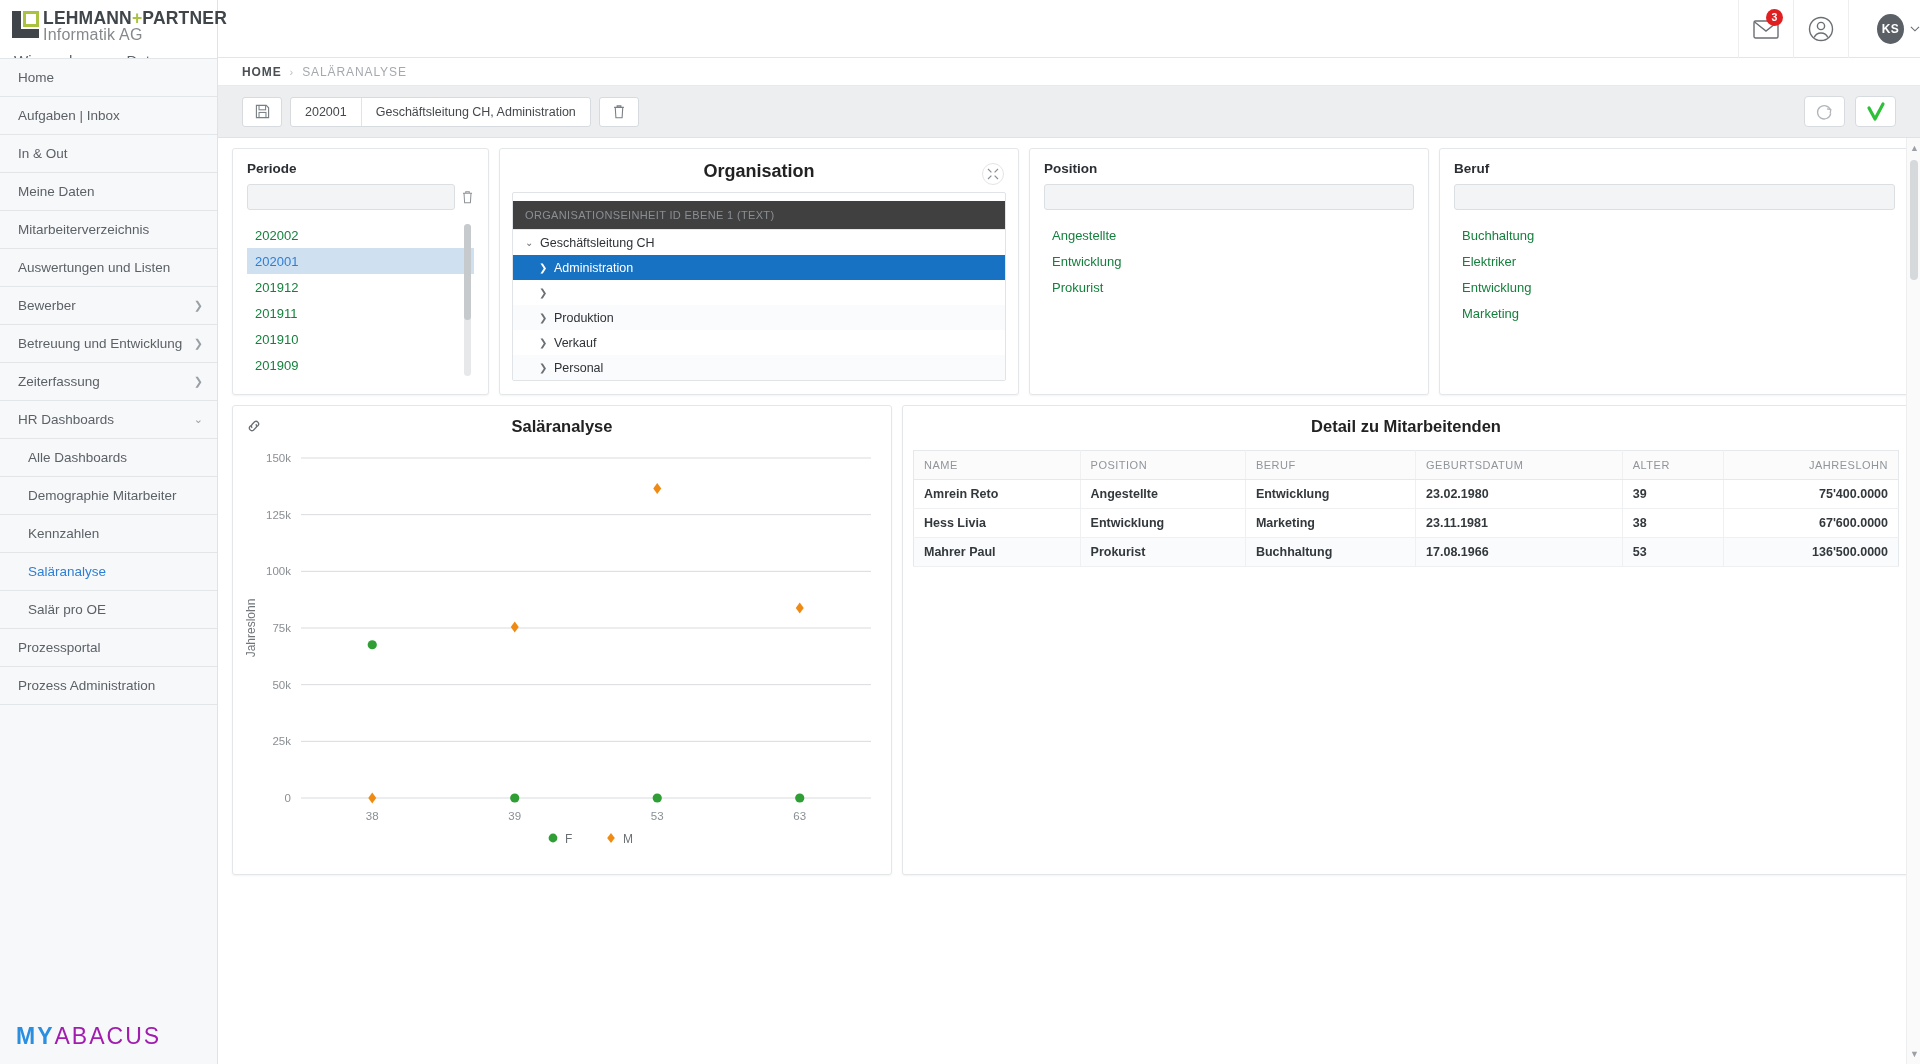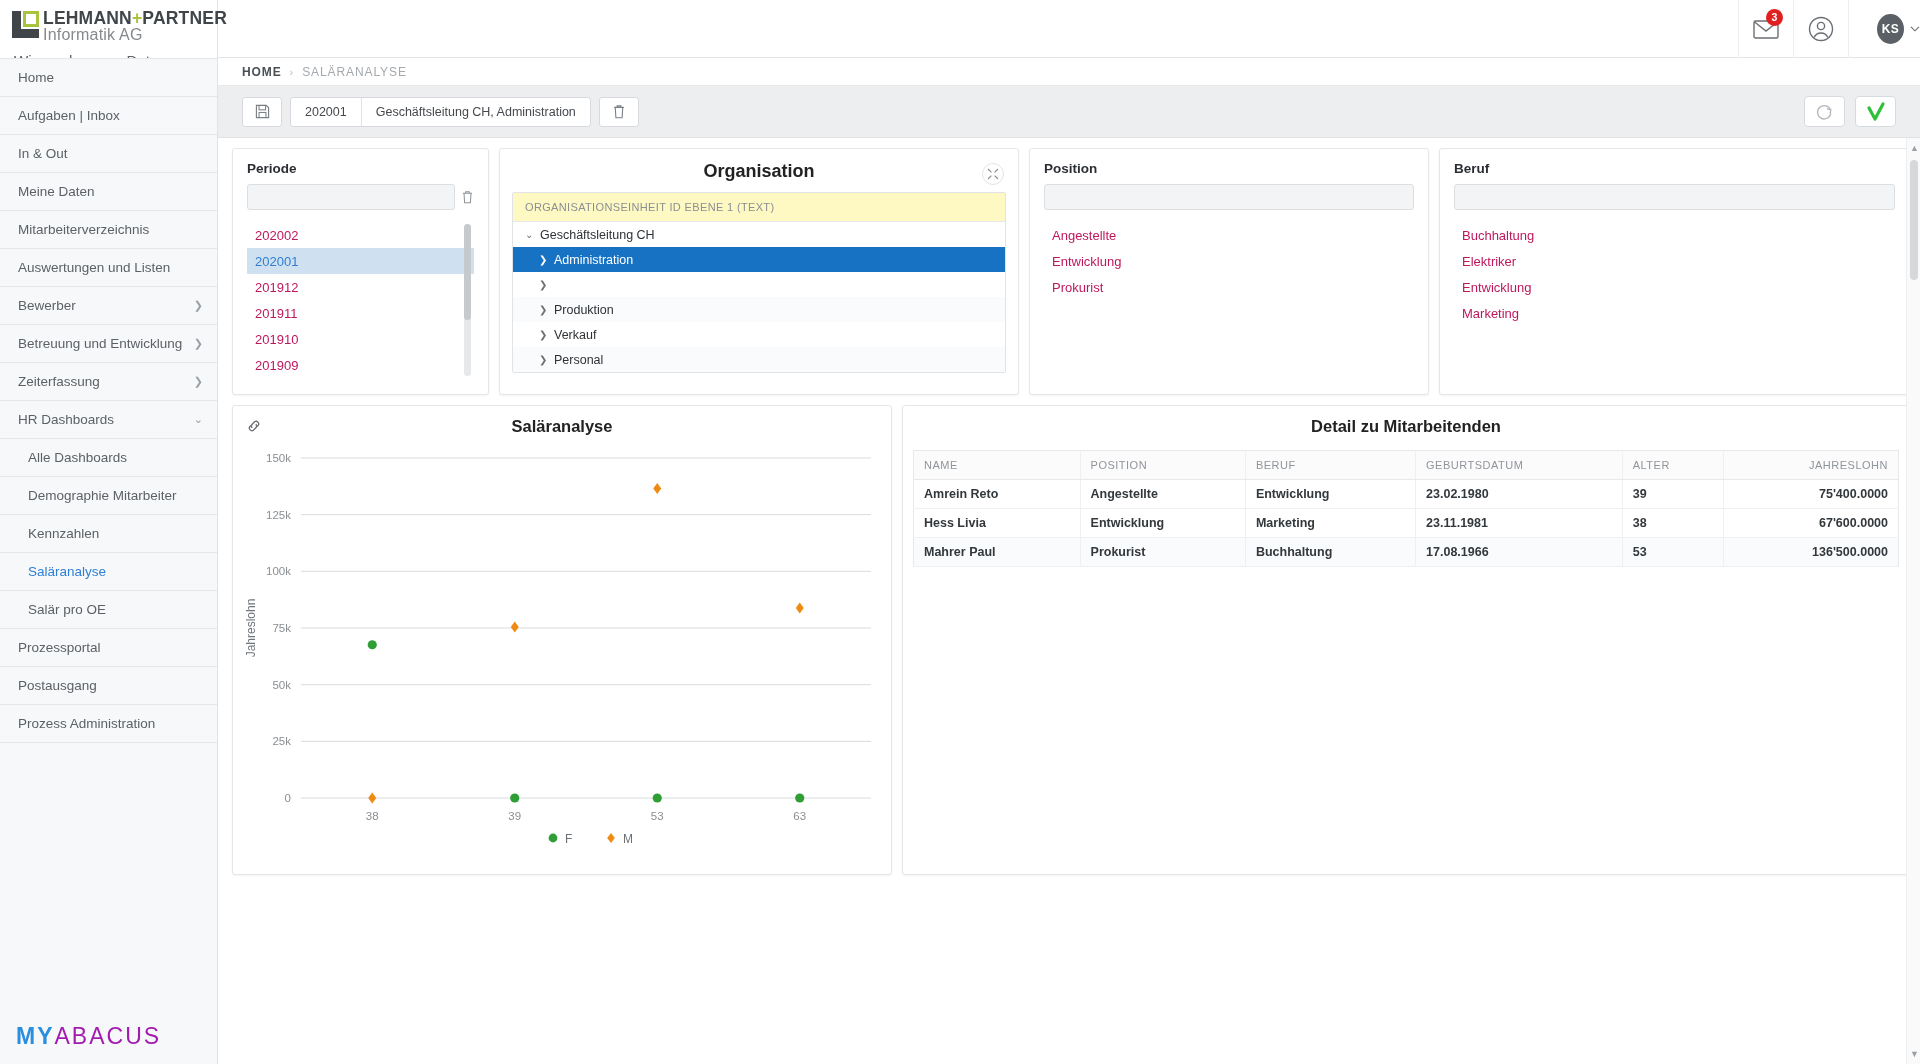--- a/index.html
+++ b/index.html
@@ -120,33 +120,33 @@
   .card-title { font-size: 13.5px; font-weight: 700; color: #2b2f33; margin-bottom: 8px; }
   .filter-input {
     width: 100%; height: 26px; background: #f3f4f6; border: 1px solid #dcdfe2; border-radius: 3px;
   }
   .filter-row { display: flex; align-items: center; gap: 6px; }
   .trash { cursor: pointer; }
 
   .listbox { margin-top: 12px; position: relative; }
   .list-opt {
     height: 26px; display: flex; align-items: center; padding-left: 8px;
-    font-size: 13px; color: #be185d; cursor: pointer;
+    font-size: 13px; color: #15803d; cursor: pointer;
   }
   .list-opt.sel { background: #cfe0f0; color: #2e7fd4; }
   .mini-scroll { position: absolute; right: 3px; top: 2px; width: 7px; height: 152px; background: #e6e8ea; border-radius: 4px; }
   .mini-thumb { position: absolute; right: 3px; top: 2px; width: 7px; height: 96px; background: #c6cacd; border-radius: 4px; }
 
   
   .org-title { text-align: center; font-size: 18px; font-weight: 700; color: #222; padding: 12px 0 10px; }
   .expand-ico { position: absolute; right: 14px; top: 14px; width: 22px; height: 22px; border-radius: 50%; border: 1px solid #e2e5e8; display: flex; align-items: center; justify-content: center; cursor: pointer; }
   .tree { margin: 0 12px; border: 1px solid #e1e4e7; border-radius: 2px; overflow: hidden; }
   .tree-head {
-    background: #fef9c3; font-size: 11px; color: #8a8f94; letter-spacing: .35px;
-    padding: 8px 12px; border-bottom: 1px solid #e6e9ec;
+    background: #404040; font-size: 11px; color: #8a8f94; letter-spacing: .35px;
+    padding: 8px 12px; border-bottom: 1px solid #e6e9ec; margin-top: 8px;
   }
   .tree-row {
     height: 25px; display: flex; align-items: center; font-size: 12.5px; color: #2e3236;
     cursor: pointer; padding-left: 12px; gap: 7px;
   }
   .tree-row.alt { background: #fafbfc; }
   .tree-row.lvl2 { padding-left: 26px; }
   .tree-row.selected { background: #1872c4; color: #fff; }
   .tree-row.selected .caret { color: #fff; }
   .caret { font-size: 10px; color: #6b7074; width: 8px; display: inline-block; }
@@ -244,23 +244,20 @@
           <span>Kennzahlen</span>
         </div>
         <div class="nav-item sub active">
           <span>Saläranalyse</span>
         </div>
         <div class="nav-item sub">
           <span>Salär pro OE</span>
         </div>
         <div class="nav-item">
           <span>Prozessportal</span>
-        </div>
-        <div class="nav-item">
-          <span>Postausgang</span>
         </div>
         <div class="nav-item">
           <span>Prozess Administration</span>
         </div>
       </div>
 
     <div class="footer-logo">
       <span class="my">MY</span><span class="abacus">ABACUS</span>
     </div>
   </div>

